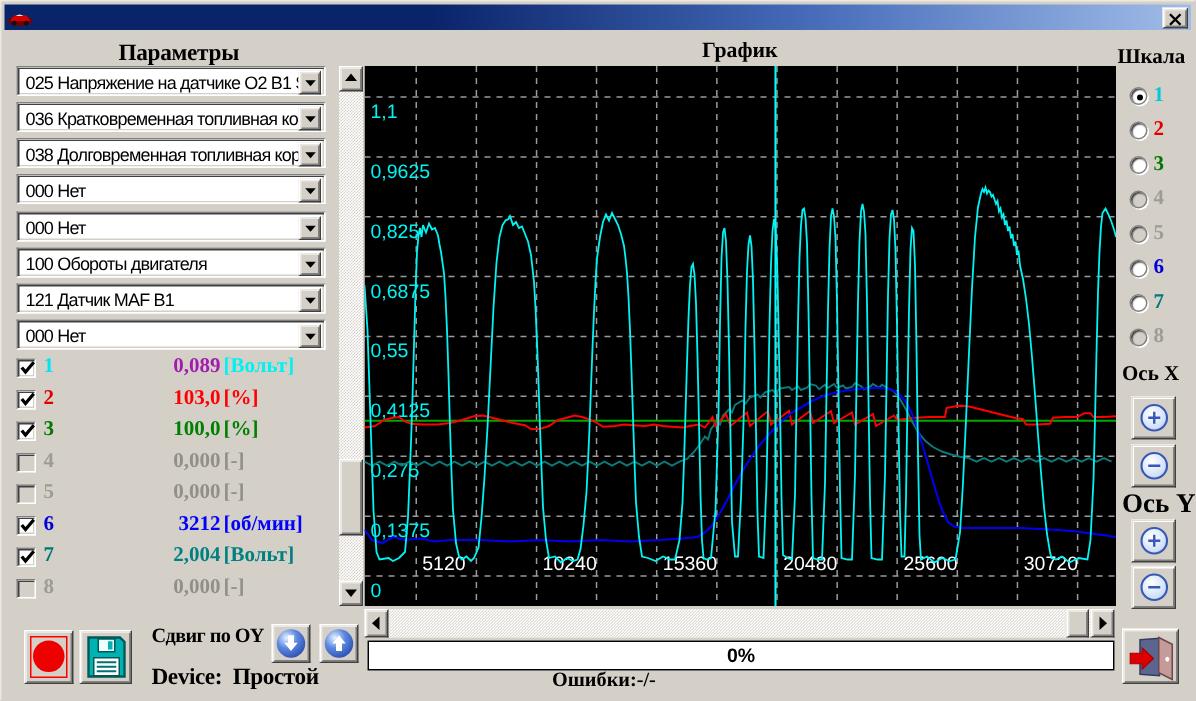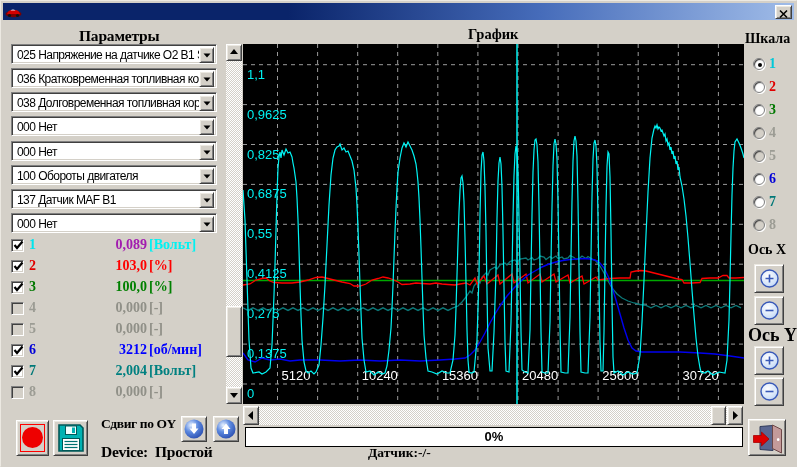--- a/index.html
+++ b/index.html
@@ -90,21 +90,21 @@
   </div>
 <div class="abs combo" style="top:165px;">
     <div class="txt">100 Обороты двигателя</div>
     <div class="cbtn raised">
       <svg width="8" height="5" viewBox="0 0 8 5">
         <path d="M0.5 0.5 L7.5 0.5 L4 4.5 Z" fill="#000"></path>
       </svg>
     </div>
   </div>
 <div class="abs combo" style="top:189px;">
-    <div class="txt">137 Датчик MAF B1</div>
+    <div class="txt">121 Датчик MAF B1</div>
     <div class="cbtn raised">
       <svg width="8" height="5" viewBox="0 0 8 5">
         <path d="M0.5 0.5 L7.5 0.5 L4 4.5 Z" fill="#000"></path>
       </svg>
     </div>
   </div>
 <div class="abs combo" style="top:213px;">
     <div class="txt">000 Нет</div>
     <div class="cbtn raised">
       <svg width="8" height="5" viewBox="0 0 8 5">
@@ -270,21 +270,21 @@
 <div class="abs raised" style="left:243px;top:406px;width:16px;height:19px;"><svg width="14" height="17" viewBox="0 0 14 17">
       <path d="M4 8.5 L9 4 L9 13 Z" fill="#000"></path>
     </svg></div>
 <div class="abs raised" style="left:727px;top:406px;width:16px;height:19px;"><svg width="14" height="17" viewBox="0 0 14 17">
       <path d="M10 8.5 L5 4 L5 13 Z" fill="#000"></path>
     </svg></div>
 <div class="abs raised" style="left:711px;top:406px;width:15px;height:19px;"></div>
 
 <div class="abs" style="left:245px;top:427px;width:498px;height:20px;background:#fff;border:1px solid #000;"></div>
 <div class="abs" style="left:245px;top:429px;width:498px;text-align:center;font-size:13px;font-weight:bold;color:#000;">0%</div>
-<div class="abs serifb" style="left:368px;top:445px;font-size:13.5px;">Датчик:-/-</div>
+<div class="abs serifb" style="left:368px;top:445px;font-size:13.5px;">Ошибки:-/-</div>
 
 <div class="abs serifb" style="left:745px;top:31px;font-size:14px;">Шкала</div>
 <div class="abs radio" style="top:58px;">
     <div class="abs" style="left:4px;top:4px;width:4px;height:4px;border-radius:50%;background:#000;"></div>
   </div>
 <div class="abs rnum" style="top:56px;color:#00c8d8;">1</div>
 <div class="abs radio" style="top:81px;"></div>
 <div class="abs rnum" style="top:79px;color:#e00000;">2</div>
 <div class="abs radio" style="top:104px;"></div>
 <div class="abs rnum" style="top:102px;color:#007800;">3</div>

